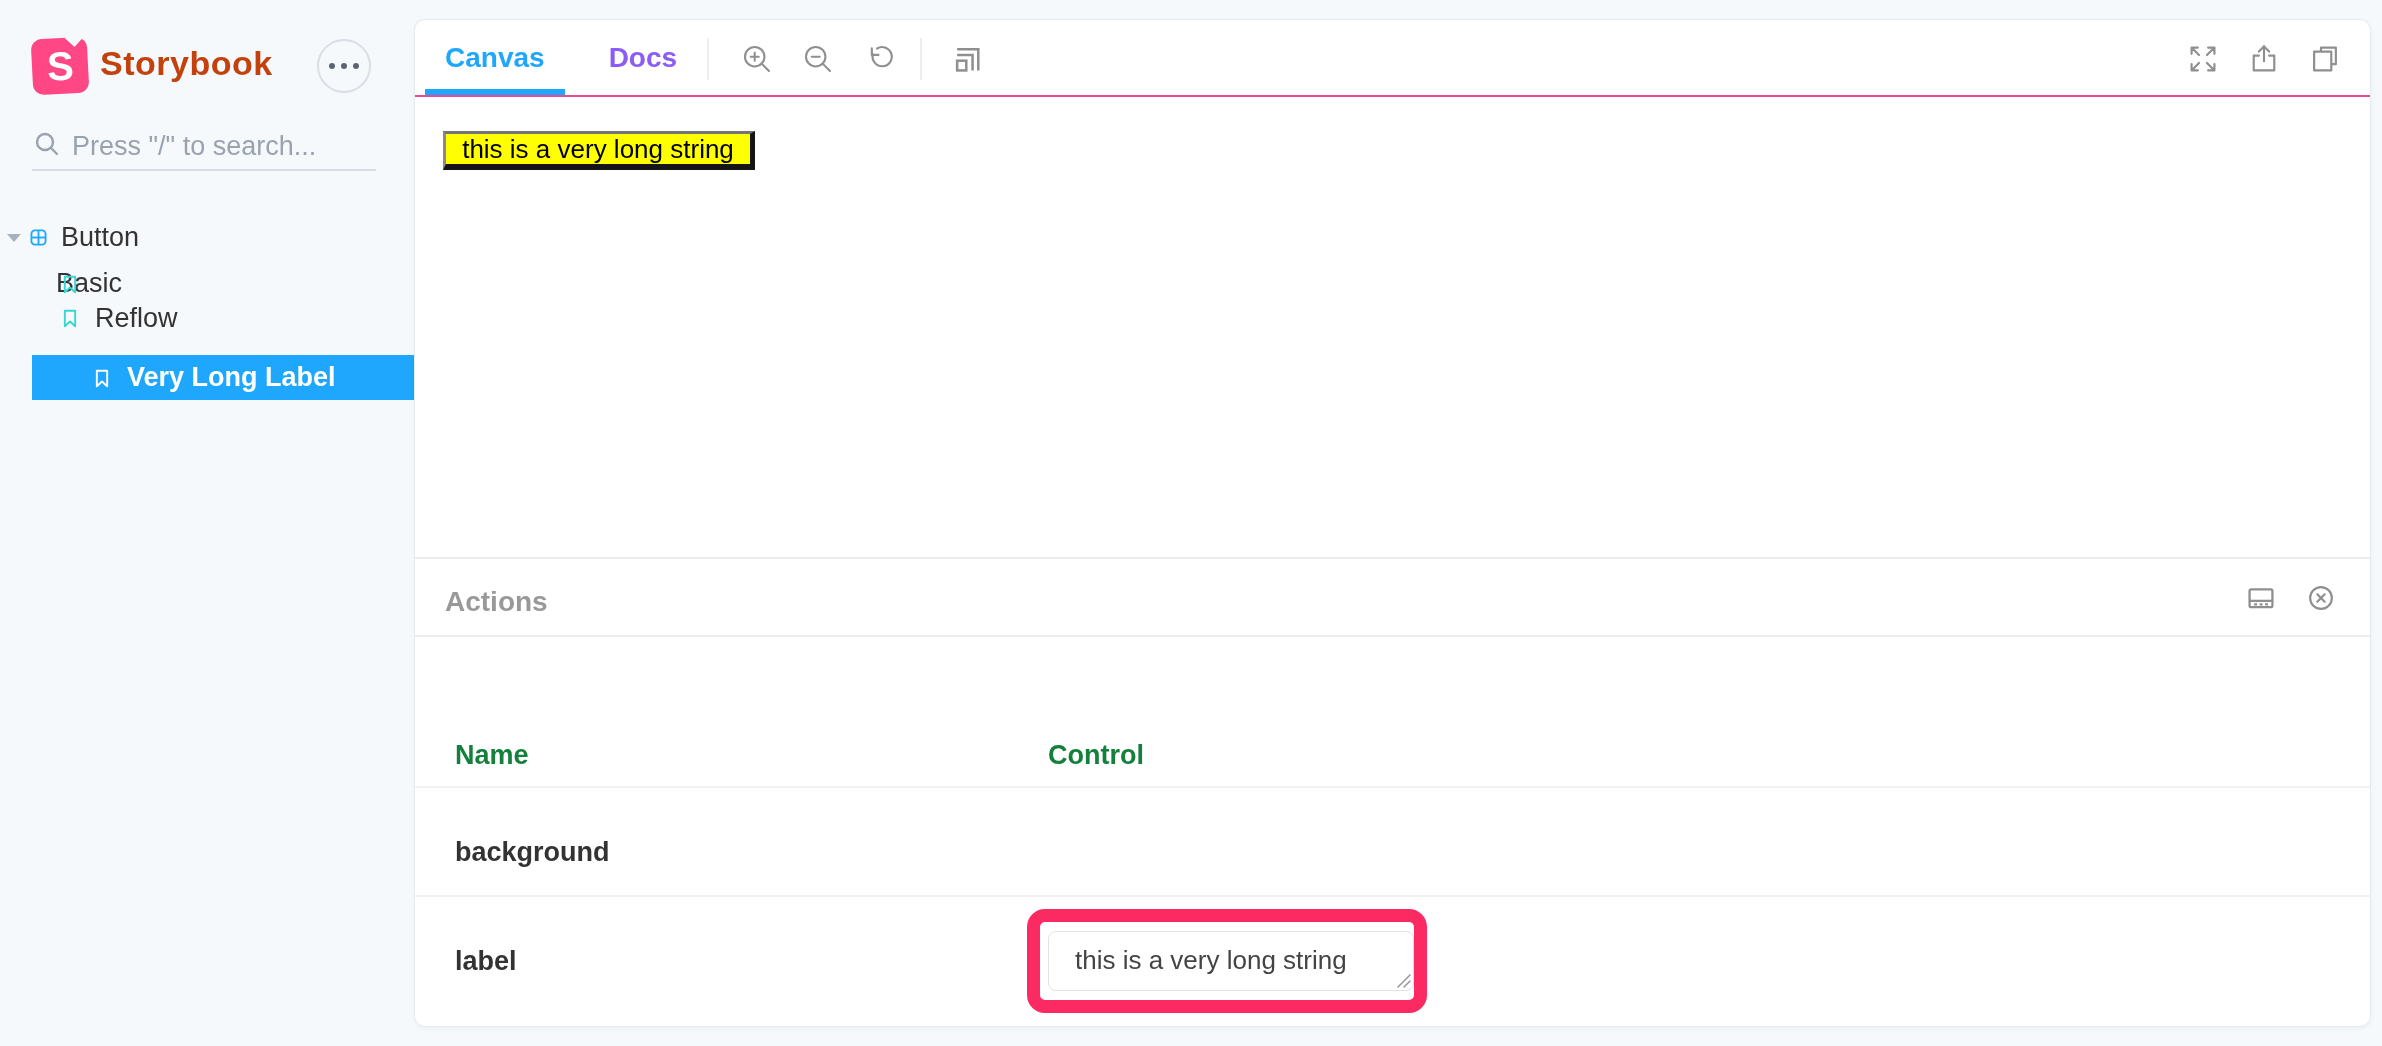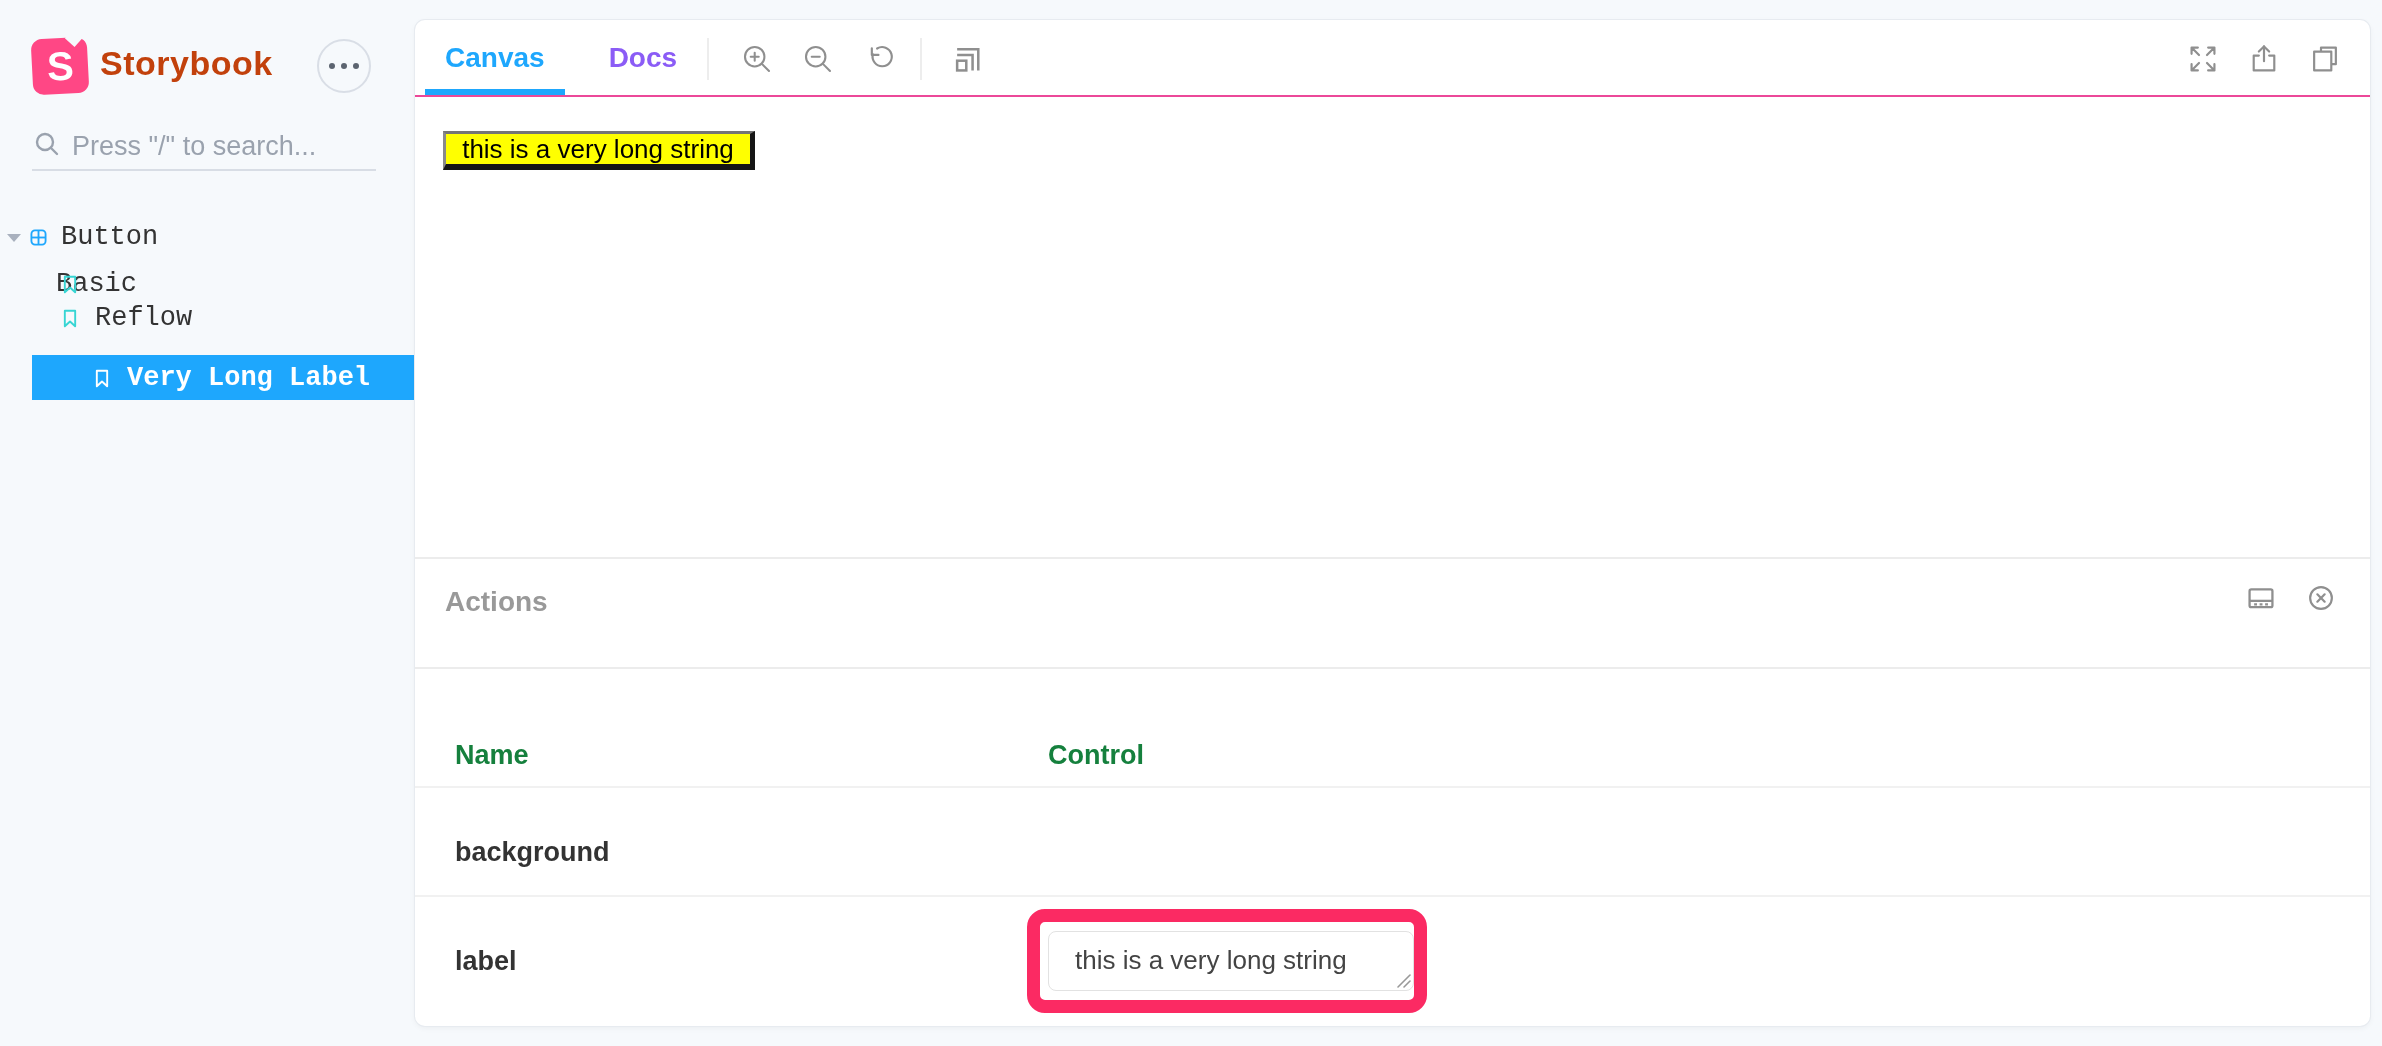--- a/index.html
+++ b/index.html
@@ -26,21 +26,21 @@
   .menu-btn i{width:6px;height:6px;border-radius:50%;background:#5C6470;}
   .search-icon{left:33px;top:130px;}
   .search-input{
     left:70px;top:128px;width:290px;height:34px;border:none;background:transparent;outline:none;
     font-family:"Liberation Sans",sans-serif;font-size:27px;color:#333;
   }
   .search-input::placeholder{color:#9AA2AE;opacity:1;}
   .search-line{left:32px;top:169px;width:344px;height:2px;background:#D8DDE5;}
 
   .tree-row{left:0;width:415px;display:flex;align-items:center;}
-  .tree-row .lbl{font-size:27px;color:#333;white-space:nowrap;font-family:Liberation Mono, monospace;}
+  .tree-row .lbl{font-size:27px;color:#333;white-space:nowrap;}
   .tree-row.selected{background:#1EA7FD;margin-left:32px;}
   .tree-row.selected .lbl{color:#fff;font-weight:700;}
   .caret{
     position:absolute;left:7px;top:50%;margin-top:-3px;width:0;height:0;
     border-left:7px solid transparent;border-right:7px solid transparent;border-top:8px solid #A9B1BE;
   }
   .comp-icon{position:absolute;left:30px;top:50%;margin-top:-8px;color:#1EA7FD;}
   .bm-icon{position:absolute;left:63px;top:50%;margin-top:-9px;color:#37D5D3;}
   .tree-row.selected .bm-icon{color:#fff;}
 
@@ -59,21 +59,21 @@
   .icon-btn{position:absolute;width:40px;height:40px;display:flex;align-items:center;justify-content:center;color:#8F8F8F;}
 
   .preview-button{
     position:absolute;left:28px;top:111px;width:312px;height:39px;box-sizing:border-box;
     background:#FFFF00;color:#000;
     border-style:solid;border-width:3px 5px 6px 3px;border-color:#757575 #151515 #151515 #8a8a8a;
     display:flex;align-items:center;justify-content:center;
     font-family:"Liberation Sans",sans-serif;font-size:26px;white-space:nowrap;padding:0;
   }
 
-  .addon-bar{left:0;top:537px;right:0;height:112px;border-top:2px solid #ECECEC;border-bottom:2px solid #ECECEC;box-sizing:border-box;}
+  .addon-bar{left:0;top:537px;right:0;height:80px;border-top:2px solid #ECECEC;border-bottom:2px solid #ECECEC;box-sizing:border-box;}
   .addon-tabs{position:absolute;left:10px;top:0;height:86px;display:flex;}
   .tab2{position:relative;padding:0 20px;line-height:86px;font-size:28px;font-weight:700;color:#999;}
   .tab2 + .tab2{margin-left:24px;}
   .tab2.active{color:#1EA7FD;}
   .tab2.active::after{content:"";position:absolute;left:0;right:0;bottom:0;height:6px;background:#1EA7FD;}
 
   .th{position:absolute;font-size:27px;font-weight:700;color:#15803d;line-height:28px;}
   .hr{position:absolute;left:0;right:0;height:2px;background:#F1F1F1;}
   .row-name{position:absolute;left:40px;font-size:27px;font-weight:700;color:#333;line-height:28px;}
 

